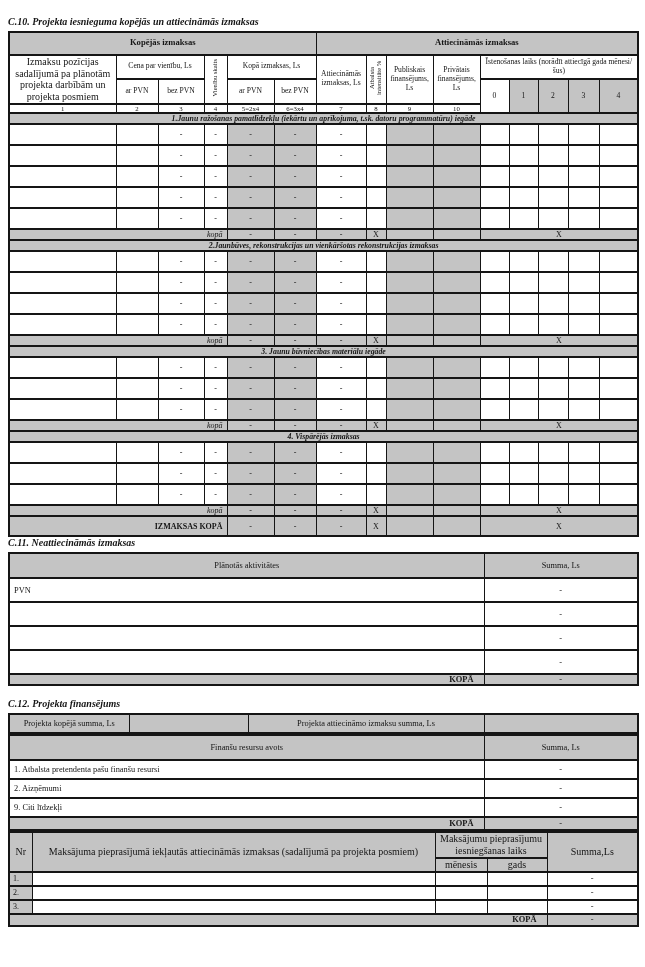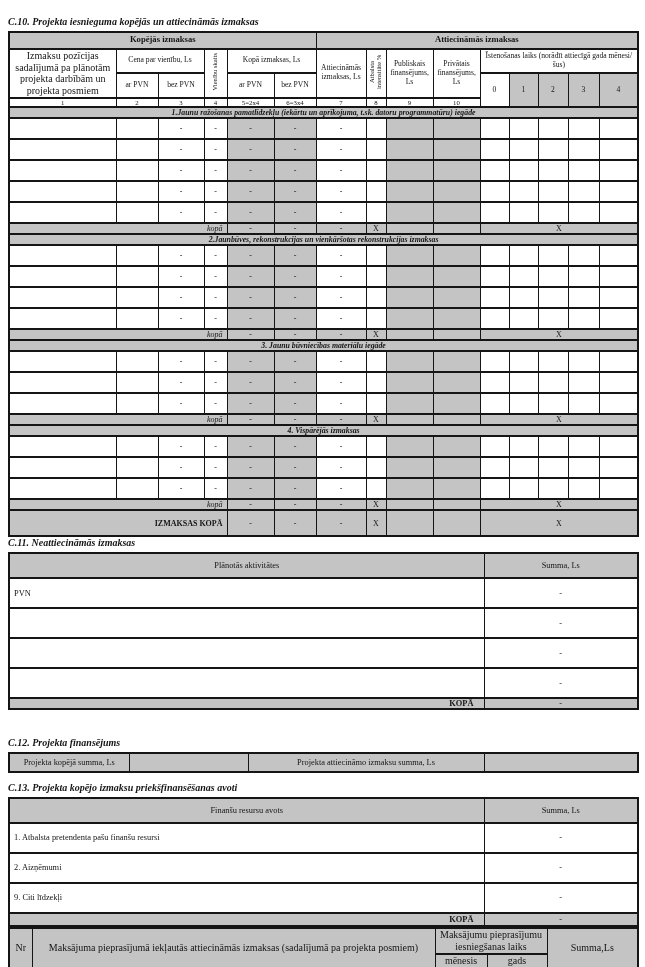--- a/index.html
+++ b/index.html
@@ -8,48 +8,48 @@
        font-family:"Liberation Serif",serif;color:#151515}
   .page{padding:16px 8px 0}
   .sec-title{font-weight:bold;font-style:italic;font-size:10px;line-height:1.18;margin-bottom:3px}
   table{border-collapse:collapse;table-layout:fixed;width:629px;border:2px solid #151515}
   th,td{border:1px solid #151515;border-top-width:2px;padding:0 2px;overflow:hidden;vertical-align:middle}
   .gray{background:#c4c4c4}
   .dash{text-align:center;font-size:8px}
 
   
   .c10 thead th{font-weight:normal;text-align:center;font-size:7.6px;line-height:1.15}
-  .c10 tr.hA th{font-weight:bold;font-size:8.6px;height:17px}
+  .c10 tr.hA th{font-weight:bold;font-size:8.6px;height:23px}
   .c10 tr.hB{height:24px}
   .c10 tr.hC{height:18px}
   .c10 tr.hD th{font-size:6.8px;height:7px;padding:0}
   .c10 th.desc{font-size:10px;padding:0 4px}
   .vcell{padding:0;text-align:center}
   .vert{writing-mode:vertical-rl;transform:rotate(180deg);font-size:6.6px;line-height:1.05;display:inline-block;white-space:normal;max-height:44px}
   .c10 td.sect{height:9px;text-align:center;font-weight:bold;font-style:italic;font-size:7.8px}
   .c10 tr.drow td{height:21px}
   .c10 tr.kopa-row td{height:10px;font-size:8px}
-  .c10 tr.total-row td{height:26px}
+  .c10 tr.total-row td{height:20px}
   .c10 td.klabel{text-align:right;font-style:italic;padding-right:4px}
   .c10 td.tbold{font-style:normal;font-weight:bold;font-size:8.4px}
   .c10 td.xmark{text-align:center;font-size:8.4px;font-weight:normal}
 
   
   .sub th{font-weight:normal;font-size:8.4px;text-align:center}
   .sub td{font-size:8.4px}
   .lbl{text-align:left;padding-left:4px}
   .tlabel{text-align:right;font-weight:bold;padding-right:10px;font-size:8.6px}
-  .mt1{}.mt2{margin-top:27px}.mt3{margin-top:9px}.mt4{margin-top:6px}
+  .mt1{}.mt2{margin-top:12px}.mt3{margin-top:9px}.mt4{margin-top:6px}
   .c11 thead tr{height:25px}
-  .c11 tbody tr{height:30px}
+  .c11 tbody tr{height:24px}
   .c11 tfoot tr{height:11px}
   .c12 tr{height:19px}
   .c12 td{text-align:center}
   .c13 thead tr{height:25px}
-  .c13 tbody tr{height:30px}
+  .c13 tbody tr{height:19px}
   .c13 tfoot tr{height:13px}
   .c14 tr.h1{height:20px}
   .c14 tr.h1 th, .c14 tr.h2 th{font-size:10px;line-height:1.2}
   .c14 tr.h2{height:10px}
   .c14 tbody tr{height:14px}
   .c14 tfoot tr{height:12px}
   .c14 td.nr{text-align:left;padding-left:3px;font-size:8px}
   .c14t{font-size:9.5px}
 </style>
 </head>
@@ -487,21 +487,20 @@
     <tbody>
       <tr>
         <td class="gray">Projekta kopējā summa, Ls</td>
         <td class="gray"></td>
         <td class="gray">Projekta attiecināmo izmaksu summa, Ls</td>
         <td class="gray"></td>
       </tr>
     </tbody>
   </table>
 
-  <div class="sec-title mt3">C.13. Projekta kopējo izmaksu priekšfinansēšanas avoti</div>
   <table class="sub c13">
     <colgroup>
         <col style="width:475px">
         <col style="width:154px">
       </colgroup>
     <thead>
       <tr>
         <th class="gray">Finanšu resursu avots</th>
         <th class="gray">Summa, Ls</th>
       </tr>

